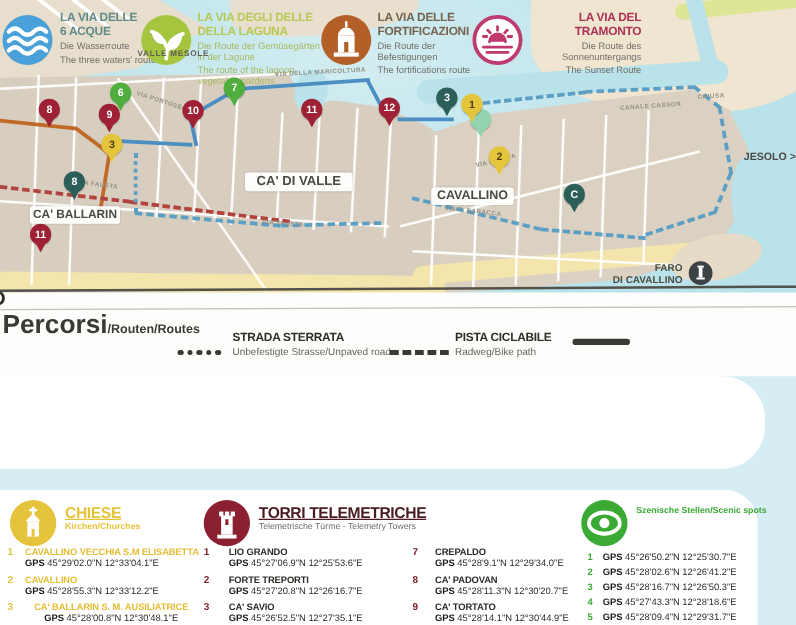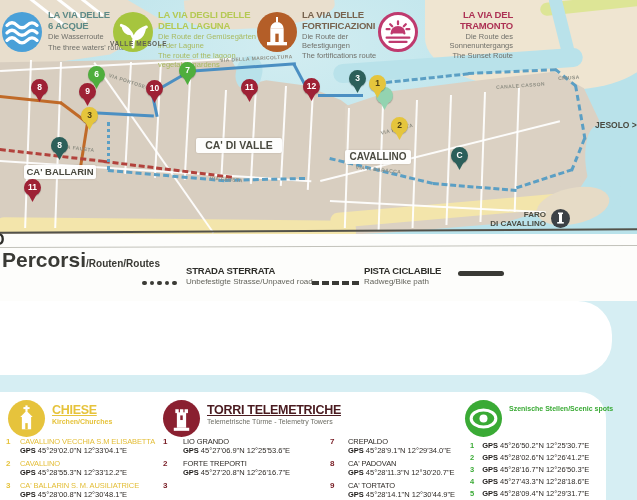--- a/index.html
+++ b/index.html
@@ -36,21 +36,21 @@
   .rcircle{position:absolute;width:40px;height:40px;border-radius:50%;top:12px;}
   .rtitle{font-size:9.5px;font-weight:bold;line-height:10.5px;letter-spacing:-.2px;}
   .rsub{font-size:7.5px;color:#70706a;line-height:8.5px;margin-top:2px;}
   .rcard{position:absolute;top:10px;}
   
   #bottomrect{position:absolute;left:-16px;top:392px;width:622px;height:120px;background:#fff;border-radius:0 26px 0 0;}
   .seccircle{position:absolute;width:37px;height:37px;border-radius:50%;}
   .sectitle{font-size:12.5px;font-weight:bold;letter-spacing:-.3px;line-height:13px;text-decoration:underline;}
   .secsub{font-size:7px;font-weight:bold;margin-top:1px;}
   .poi-num{position:absolute;font-size:8px;font-weight:bold;}
-  .poi-name{font-size:7.5px;font-weight:normal;letter-spacing:-.1px;white-space:nowrap;}
+  .poi-name{font-size:7.5px;font-weight:bold;letter-spacing:-.1px;white-space:nowrap;}
   .gps{font-size:7.5px;color:#2e2a26;white-space:nowrap;}
   .gps b{font-size:7.5px;color:#1d1a18;margin-right:2px;}
   .prow{font-size:7.5px;color:#2e2a26;white-space:nowrap;height:12px;}
   .prow b{color:#1d1a18;margin:0 2px 0 8px;}
 </style>
 </head>
 <body>
 
 <div id="stage">
 
@@ -285,21 +285,21 @@
     </div>
     <div style="position:relative;height:22px;">
       <span class="poi-num" style="color:#e6c33c;">2</span>
       <div style="margin-left:14px;">
           <div class="poi-name" style="color:#e3bd35;">CAVALLINO</div>
       <div class="gps"><b>GPS</b><span>45°28'55.3"N 12°33'12.2"E</span></div>
         </div>
     </div>
     <div style="position:relative;height:22px;">
       <span class="poi-num" style="color:#e6c33c;">3</span>
-      <div style="margin-left:14px;">
+      <div style="margin-left:14px;text-align:center;">
           <div class="poi-name" style="color:#e3bd35;">CA' BALLARIN S. M. AUSILIATRICE</div>
       <div class="gps"><b>GPS</b><span>45°28'00.8"N 12°30'48.1"E</span></div>
         </div>
     </div>
   </div>
 
   <div class="seccircle" style="left:163px;top:400px;background:#8a2030;">
     <svg width="37" height="37" viewBox="0 0 24 24">
         <rect x="9" y="8" width="6" height="10" fill="#fff"></rect>
         <rect x="8" y="6" width="2.2" height="2.5" fill="#fff"></rect>
@@ -323,20 +323,24 @@
     </div>
     <div style="position:relative;height:22px;">
       <span class="poi-num" style="color:#7a2028;">2</span>
       <div style="margin-left:20px;">
           <div class="poi-name" style="color:#2e2a26;">FORTE TREPORTI</div>
       <div class="gps"><b>GPS</b><span>45°27'20.8"N 12°26'16.7"E</span></div>
         </div>
     </div>
     <div style="position:relative;height:22px;">
       <span class="poi-num" style="color:#7a2028;">3</span>
+      <div style="margin-left:20px;">
+          <div class="poi-name" style="color:#2e2a26;">CA' SAVIO</div>
+      <div class="gps"><b>GPS</b><span>45°26'52.5"N 12°27'35.1"E</span></div>
+        </div>
     </div>
   </div>
   <div class="abs" style="left:330px;top:437px;width:130px;">
     <div style="position:relative;height:22px;">
       <span class="poi-num" style="color:#7a2028;">7</span>
       <div style="margin-left:18px;">
           <div class="poi-name" style="color:#2e2a26;">CREPALDO</div>
       <div class="gps"><b>GPS</b><span>45°28'9.1"N 12°29'34.0"E</span></div>
         </div>
     </div>

